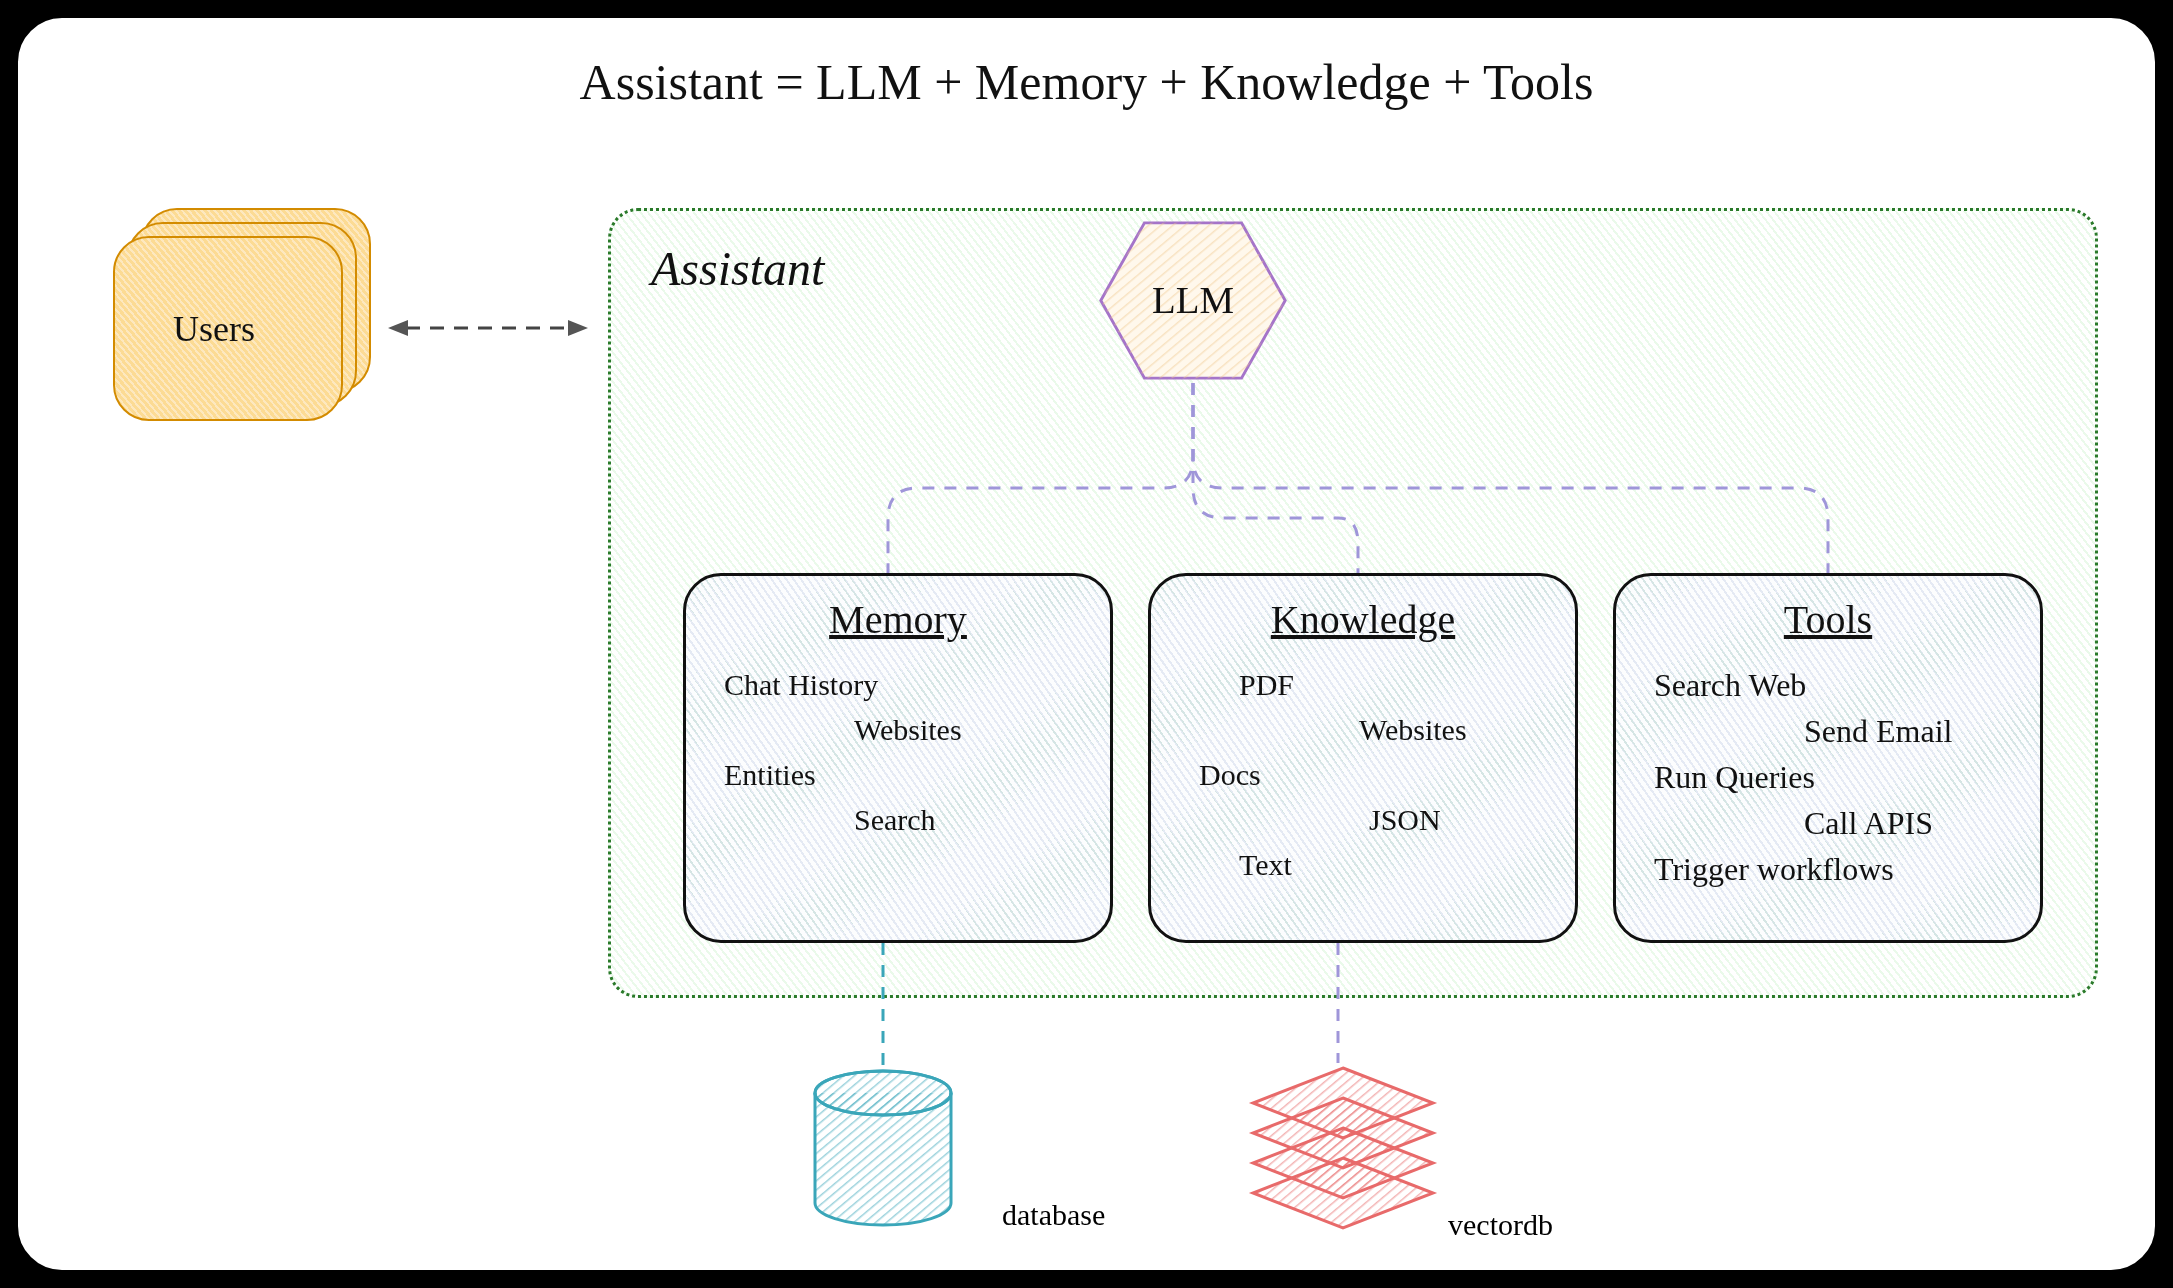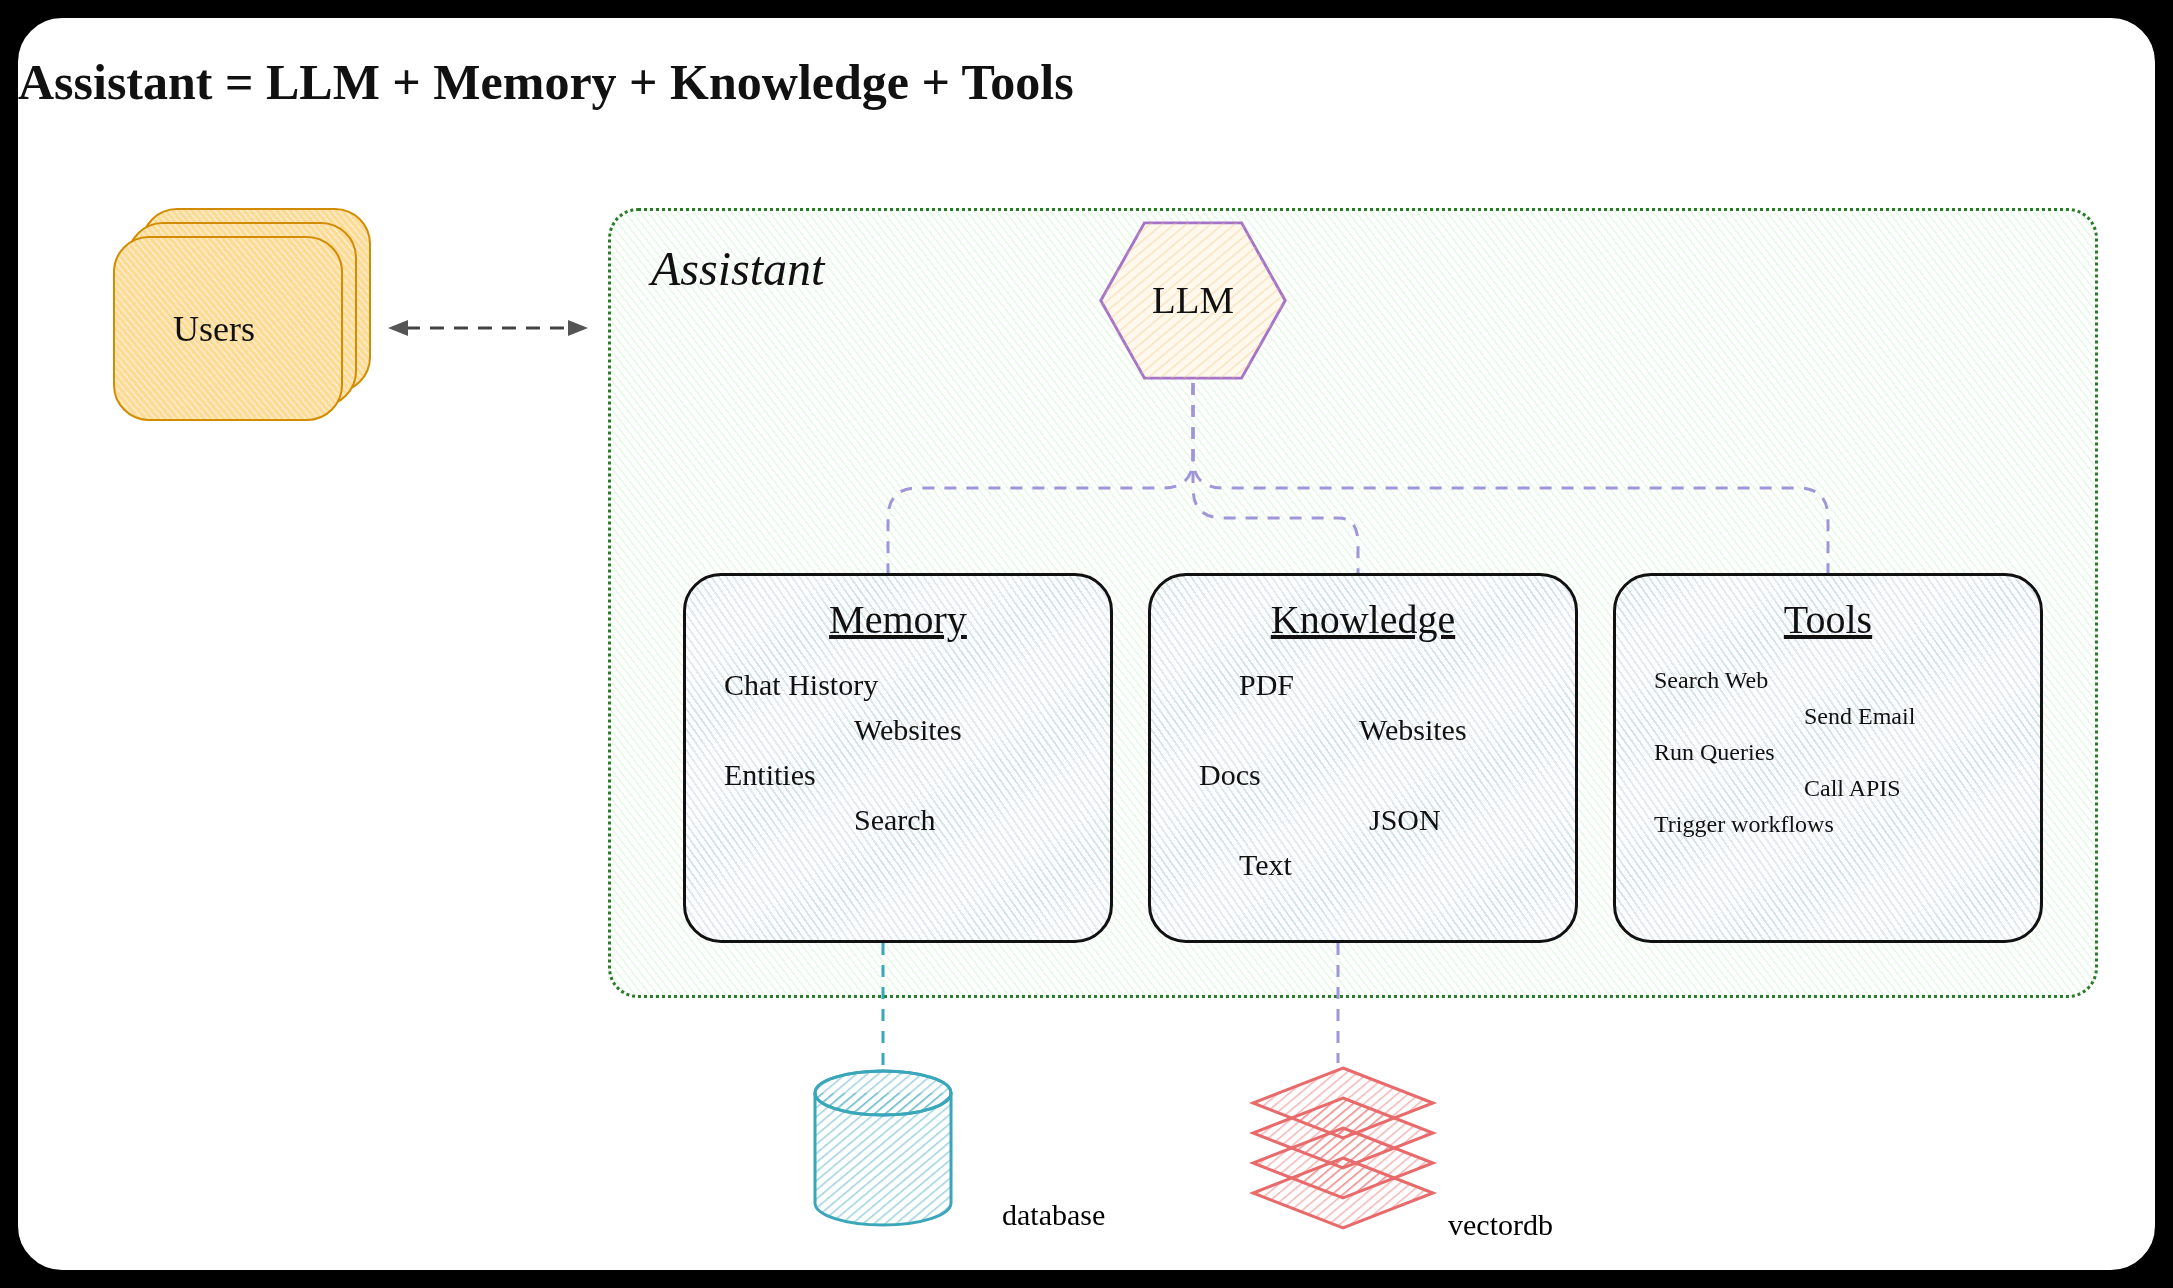--- a/index.html
+++ b/index.html
@@ -14,23 +14,23 @@
     position: absolute;
     top: 12px; left: 12px; right: 12px; bottom: 12px;
     background: #fff;
     border: 6px solid #000;
     border-radius: 50px;
   }
   .title {
     position: absolute;
     top: 35px;
     left: 0; right: 0;
-    text-align: left;
+    text-align: center;
     font-size: 50px;
-    font-weight: 700;
+    font-weight: 400;
     color: #111;
   }
   
   .users-wrap {
     position: absolute;
     top: 190px; left: 95px;
     width: 260px; height: 220px;
   }
   .users-card {
     position: absolute;
@@ -99,21 +99,21 @@
     color: #111;
   }
   .comp-items {
     font-size: 30px;
     color: #111;
     line-height: 1.3;
   }
   .comp-items div { margin: 6px 0; font-family: Liberation Serif, serif; }
   .ind1 { margin-left: 10px !important; }
   .ind2 { margin-left: 140px !important; }
-  .tools .comp-items { font-size: 24px; line-height: 1.25; }
+  .tools .comp-items { font-size: 32px; line-height: 1.25; }
   .tools .ind2 { margin-left: 160px !important; }
   
   .db {
     position: absolute;
     top: 1050px; left: 790px;
     width: 150px; height: 160px;
   }
   .db-label {
     position: absolute;
     top: 1180px; left: 984px;

